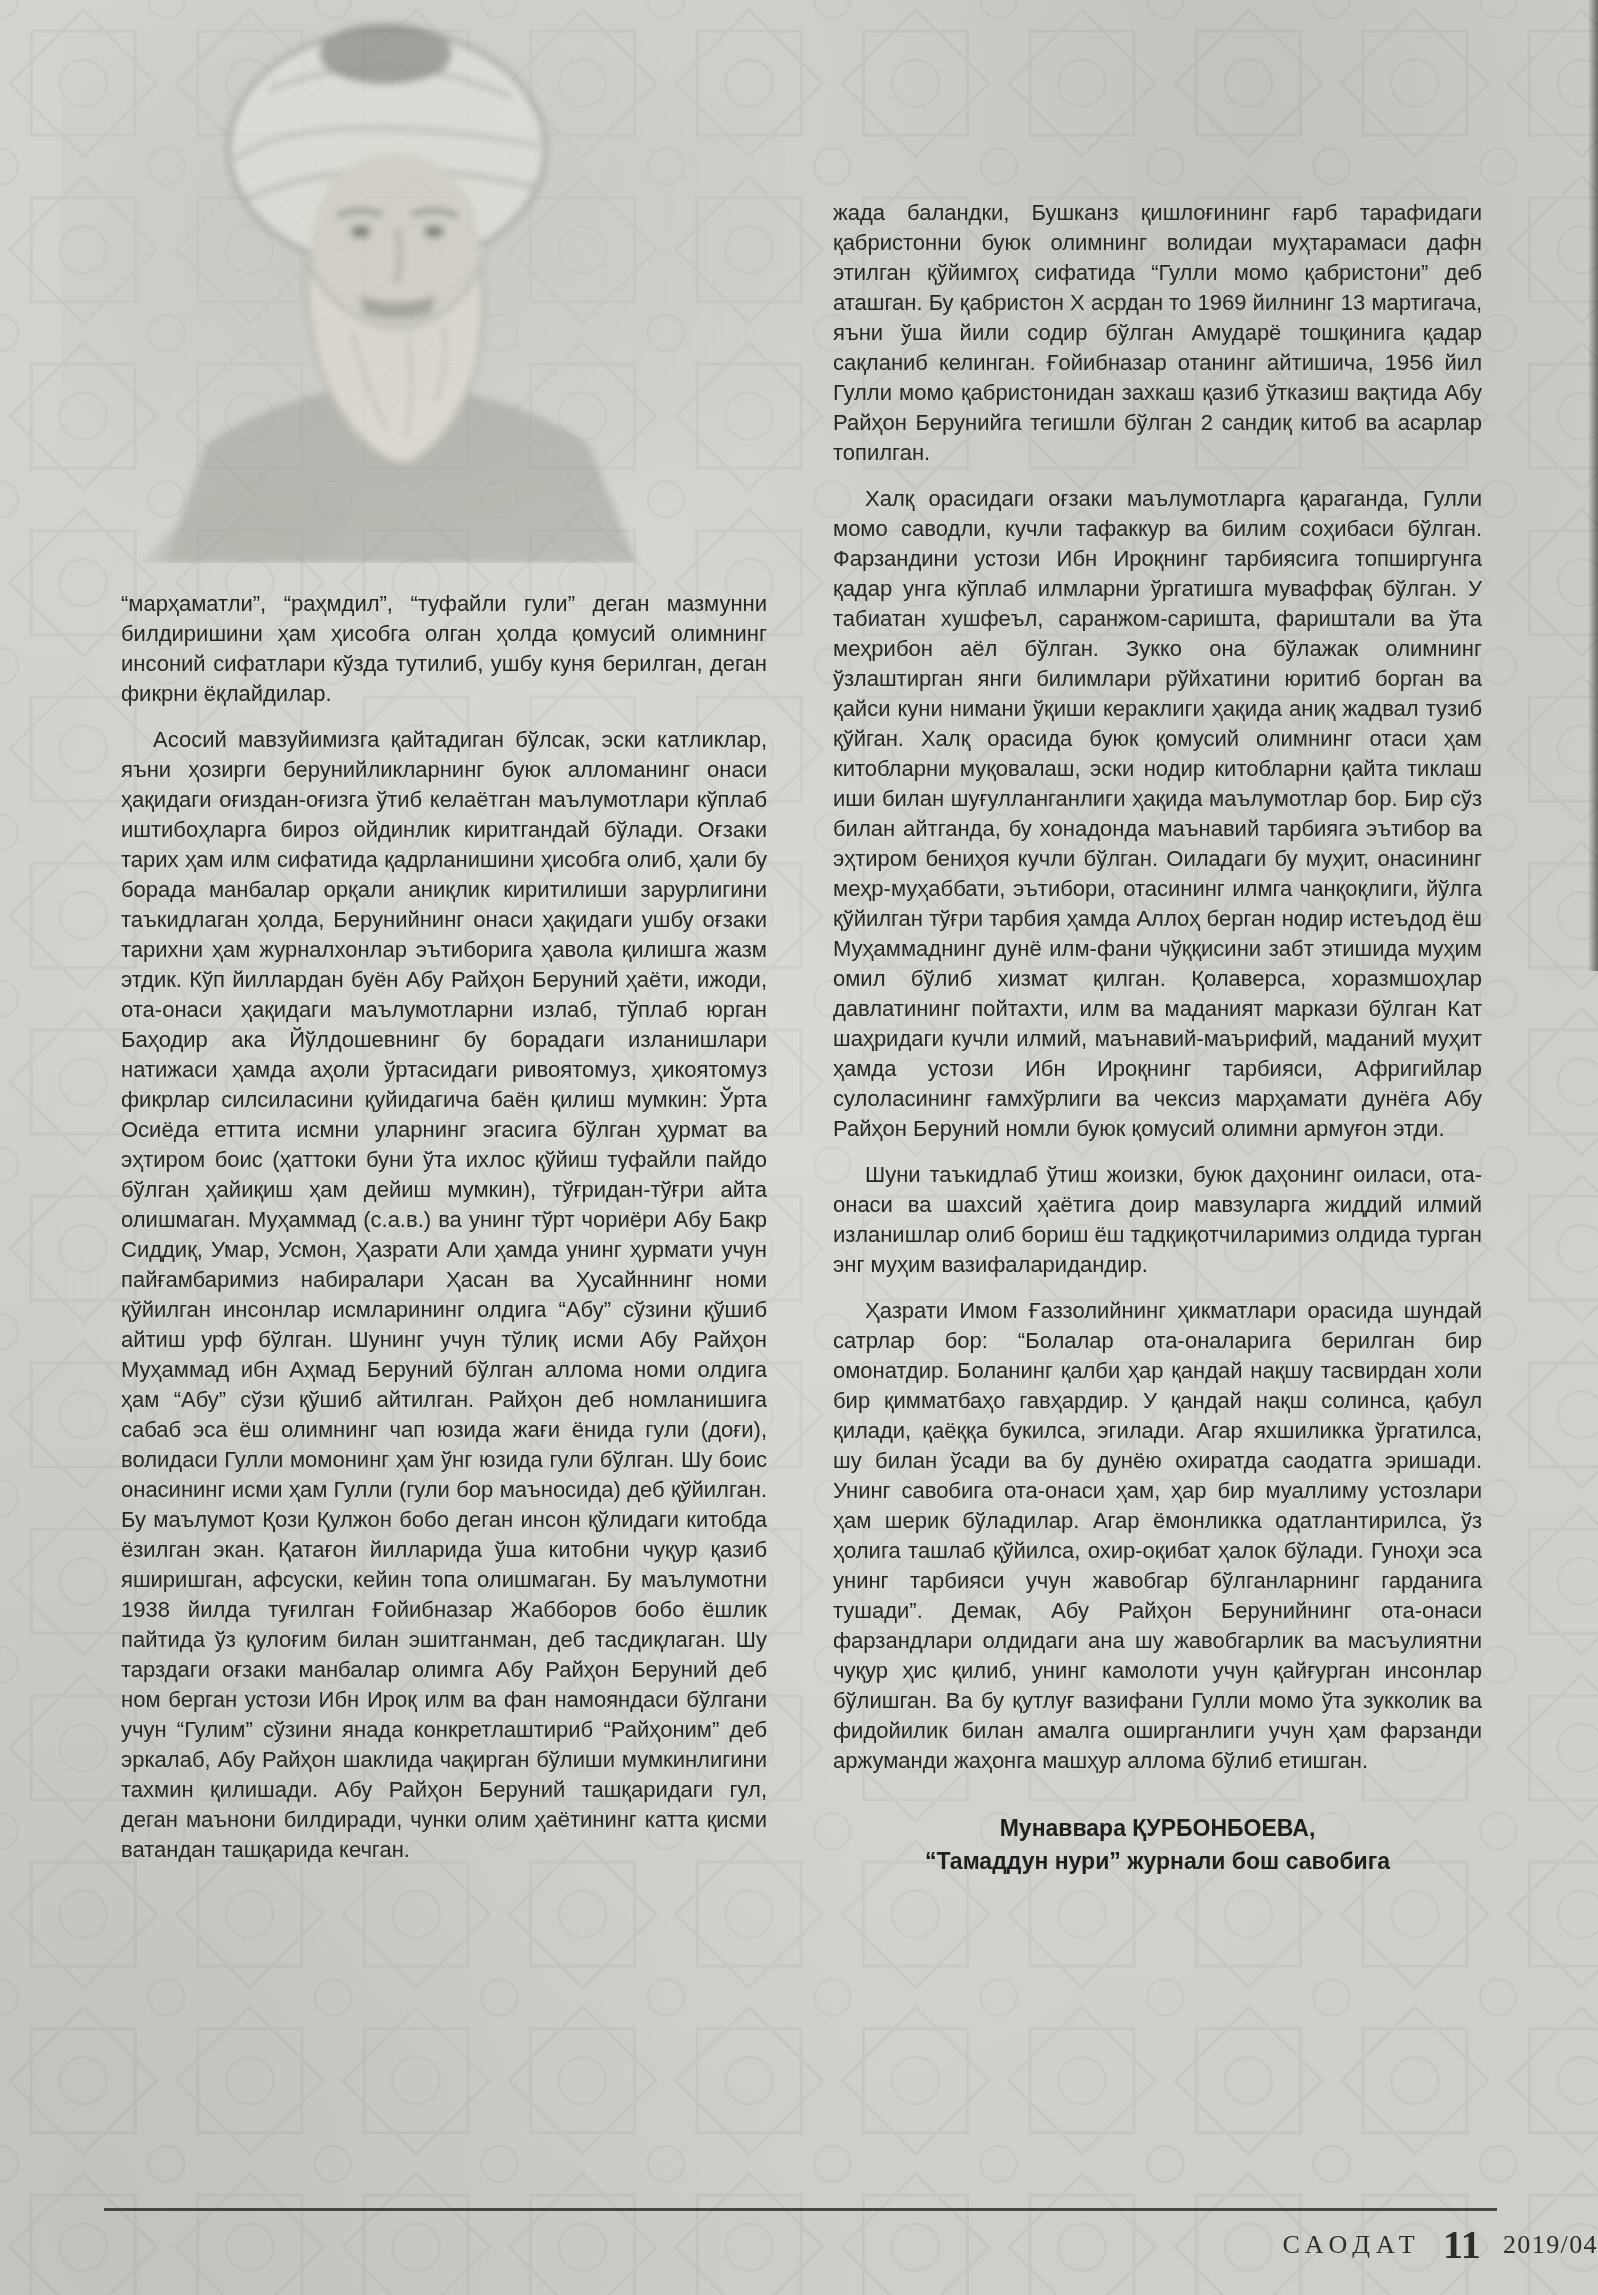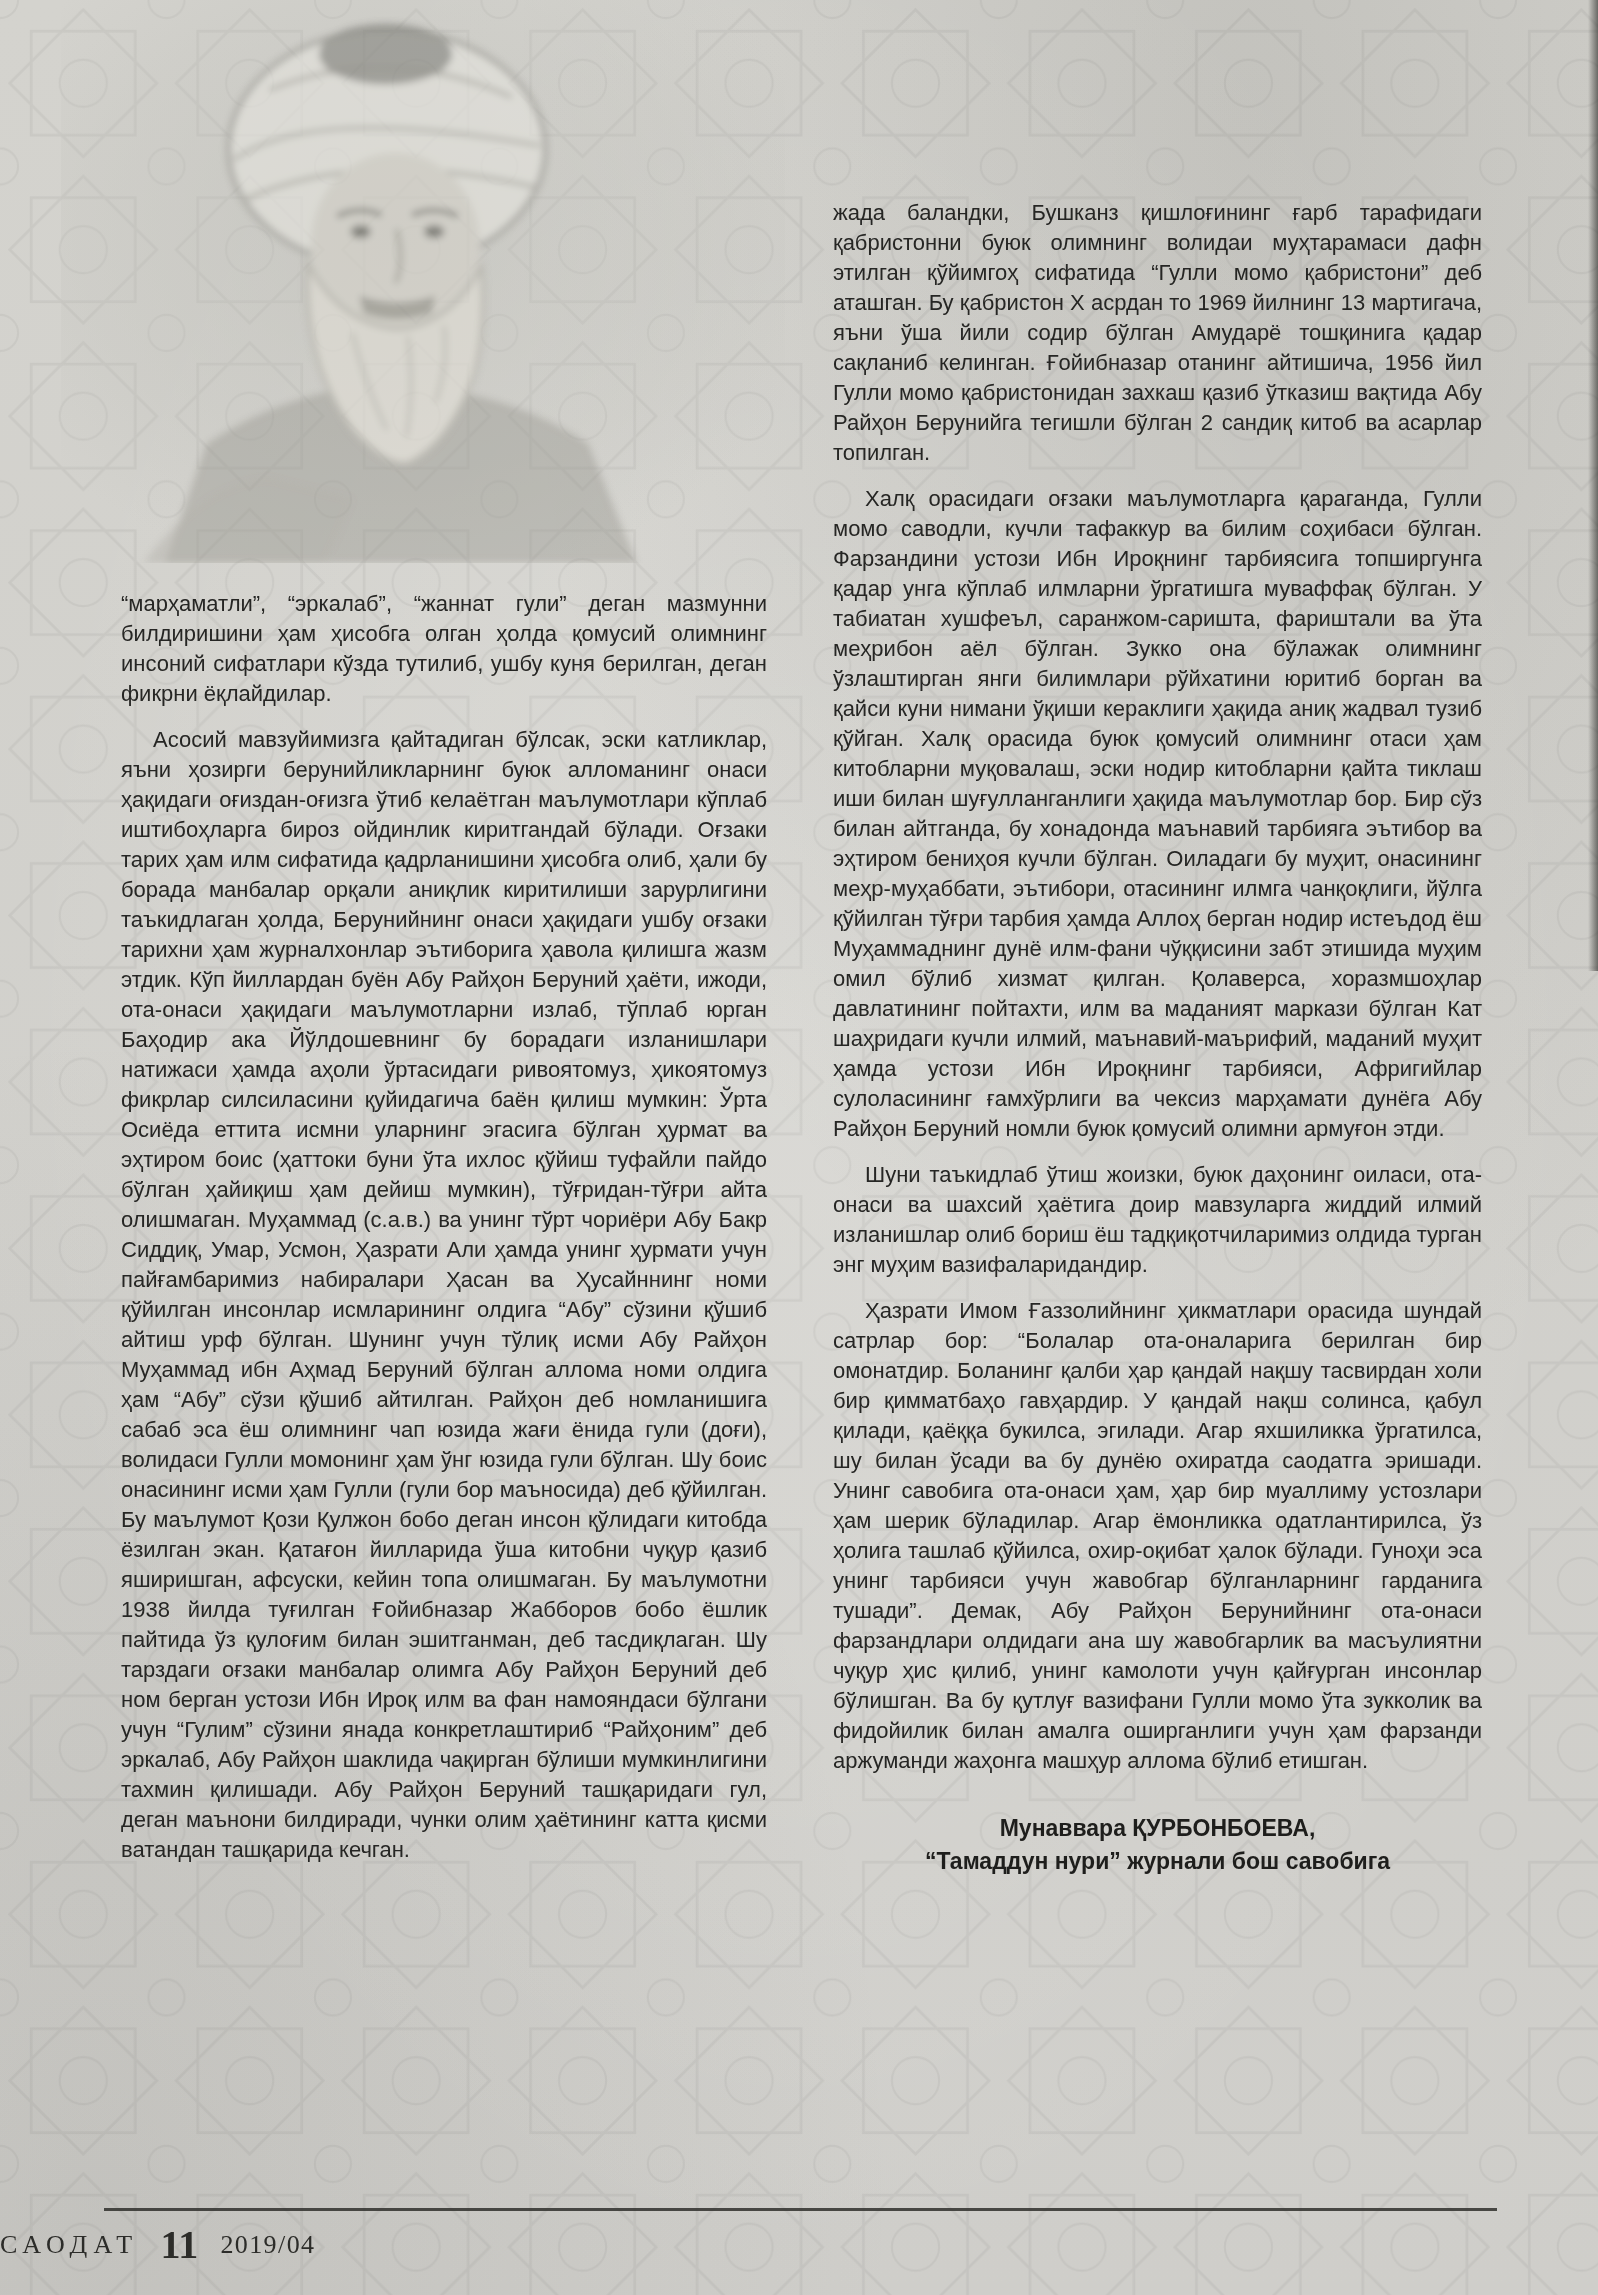--- a/index.html
+++ b/index.html
@@ -48,21 +48,21 @@
     font-size:23px;
     line-height:33px;
     color:#1e1e1c;
   }
   .footer-rule {
     position:absolute; left:104px; right:101px; top:2208px; height:2.8px;
     background:#2f2f2c; opacity:0.85;
   }
   .footer-text {
     position:absolute; left:0; top:2221px; width:1598px;
-    text-align:left;
+    text-align:right;
     font-family:"Liberation Serif", serif;
     color:#2c2c29;
     white-space:nowrap;
   }
   .footer-text .mag {
     font-size:26px; letter-spacing:6.2px; vertical-align:middle;
   }
   .footer-text .pagenum {
     font-size:40px; font-weight:bold; margin:0 19.4px; vertical-align:middle;
   }
@@ -125,21 +125,21 @@
       <path d="M430 426 Q484 446 540 426 L534 452 Q484 470 436 452 Z" fill="#8f8d84"></path>
       <path d="M356 380 Q348 520 420 620 Q468 672 500 668 Q560 640 596 540 Q614 460 606 384
                Q560 470 484 474 Q404 468 356 380 Z" fill="#e2dfd6" stroke="#aeaca3" stroke-width="6"></path>
       <path d="M420 480 Q440 560 470 620" fill="none" stroke="#b5b3aa" stroke-width="5"></path>
       <path d="M500 485 Q510 560 498 630" fill="none" stroke="#b5b3aa" stroke-width="5"></path>
       <path d="M552 470 Q560 520 540 580" fill="none" stroke="#b5b3aa" stroke-width="5"></path>
     </g>
   </svg>
 
   <div class="col col-left">
-    <p>“марҳаматли”, “эркалаб”, “жаннат гули” деган мазмунни билдиришини ҳам ҳисобга олган ҳолда қомусий олимнинг инсоний сифатлари кўзда тутилиб, ушбу куня берилган, деган фикрни ёқлайдилар.</p>
+    <p>“марҳаматли”, “раҳмдил”, “туфайли гули” деган мазмунни билдиришини ҳам ҳисобга олган ҳолда қомусий олимнинг инсоний сифатлари кўзда тутилиб, ушбу куня берилган, деган фикрни ёқлайдилар.</p>
     <p class="indent">Асосий мавзуйимизга қайтадиган бўлсак, эски катликлар, яъни ҳозирги берунийликларнинг буюк алломанинг онаси ҳақидаги оғиздан-оғизга ўтиб келаётган маълумотлари кўплаб иштибоҳларга бироз ойдинлик киритгандай бўлади. Оғзаки тарих ҳам илм сифатида қадрланишини ҳисобга олиб, ҳали бу борада манбалар орқали аниқлик киритилиши зарурлигини таъкидлаган ҳолда, Берунийнинг онаси ҳақидаги ушбу оғзаки тарихни ҳам журналхонлар эътиборига ҳавола қилишга жазм этдик. Кўп йиллардан буён Абу Райҳон Беруний ҳаёти, ижоди, ота-онаси ҳақидаги маълумотларни излаб, тўплаб юрган Баҳодир ака Йўлдошевнинг бу борадаги изланишлари натижаси ҳамда аҳоли ўртасидаги ривоятомуз, ҳикоятомуз фикрлар силсиласини қуйидагича баён қилиш мумкин: Ўрта Осиёда еттита исмни уларнинг эгасига бўлган ҳурмат ва эҳтиром боис (ҳаттоки буни ўта ихлос қўйиш туфайли пайдо бўлган ҳайиқиш ҳам дейиш мумкин), тўғридан-тўғри айта олишмаган. Муҳаммад (с.а.в.) ва унинг тўрт чориёри Абу Бакр Сиддиқ, Умар, Усмон, Ҳазрати Али ҳамда унинг ҳурмати учун пайғамбаримиз набиралари Ҳасан ва Ҳусайннинг номи қўйилган инсонлар исмларининг олдига “Абу” сўзини қўшиб айтиш урф бўлган. Шунинг учун тўлиқ исми Абу Райҳон Муҳаммад ибн Аҳмад Беруний бўлган аллома номи олдига ҳам “Абу” сўзи қўшиб айтилган. Райҳон деб номланишига сабаб эса ёш олимнинг чап юзида жағи ёнида гули (доғи), волидаси Гулли момонинг ҳам ўнг юзида гули бўлган. Шу боис онасининг исми ҳам Гулли (гули бор маъносида) деб қўйилган. Бу маълумот Қози Қулжон бобо деган инсон қўлидаги китобда ёзилган экан. Қатағон йилларида ўша китобни чуқур қазиб яширишган, афсуски, кейин топа олишмаган. Бу маълумотни 1938 йилда туғилган Ғойибназар Жабборов бобо ёшлик пайтида ўз қулоғим билан эшитганман, деб тасдиқлаган. Шу тарздаги оғзаки манбалар олимга Абу Райҳон Беруний деб ном берган устози Ибн Ироқ илм ва фан намояндаси бўлгани учун “Гулим” сўзини янада конкретлаштириб “Райҳоним” деб эркалаб, Абу Райҳон шаклида чақирган бўлиши мумкинлигини тахмин қилишади. Абу Райҳон Беруний ташқаридаги гул, деган маънони билдиради, чунки олим ҳаётининг катта қисми ватандан ташқарида кечган.</p>
   </div>
 
   <div class="col col-right">
     <p>жада баландки, Бушканз қишлоғининг ғарб тарафидаги қабристонни буюк олимнинг волидаи муҳтарамаси дафн этилган қўйимгоҳ сифатида “Гулли момо қабристони” деб аташган. Бу қабристон X асрдан то 1969 йилнинг 13 мартигача, яъни ўша йили содир бўлган Амударё тошқинига қадар сақланиб келинган. Ғойибназар отанинг айтишича, 1956 йил Гулли момо қабристонидан захкаш қазиб ўтказиш вақтида Абу Райҳон Берунийга тегишли бўлган 2 сандиқ китоб ва асарлар топилган.</p>
     <p class="indent">Халқ орасидаги оғзаки маълумотларга қараганда, Гулли момо саводли, кучли тафаккур ва билим соҳибаси бўлган. Фарзандини устози Ибн Ироқнинг тарбиясига топширгунга қадар унга кўплаб илмларни ўргатишга муваффақ бўлган. У табиатан хушфеъл, саранжом-саришта, фариштали ва ўта меҳрибон аёл бўлган. Зукко она бўлажак олимнинг ўзлаштирган янги билимлари рўйхатини юритиб борган ва қайси куни нимани ўқиши кераклиги ҳақида аниқ жадвал тузиб қўйган. Халқ орасида буюк қомусий олимнинг отаси ҳам китобларни муқовалаш, эски нодир китобларни қайта тиклаш иши билан шуғулланганлиги ҳақида маълумотлар бор. Бир сўз билан айтганда, бу хонадонда маънавий тарбияга эътибор ва эҳтиром бениҳоя кучли бўлган. Оиладаги бу муҳит, онасининг меҳр-муҳаббати, эътибори, отасининг илмга чанқоқлиги, йўлга қўйилган тўғри тарбия ҳамда Аллоҳ берган нодир истеъдод ёш Муҳаммаднинг дунё илм-фани чўққисини забт этишида муҳим омил бўлиб хизмат қилган. Қолаверса, хоразмшоҳлар давлатининг пойтахти, илм ва маданият маркази бўлган Кат шаҳридаги кучли илмий, маънавий-маърифий, маданий муҳит ҳамда устози Ибн Ироқнинг тарбияси, Афригийлар сулоласининг ғамхўрлиги ва чексиз марҳамати дунёга Абу Райҳон Беруний номли буюк қомусий олимни армуғон этди.</p>
     <p class="indent">Шуни таъкидлаб ўтиш жоизки, буюк даҳонинг оиласи, ота-онаси ва шахсий ҳаётига доир мавзуларга жиддий илмий изланишлар олиб бориш ёш тадқиқотчиларимиз олдида турган энг муҳим вазифаларидандир.</p>
     <p class="indent">Ҳазрати Имом Ғаззолийнинг ҳикматлари орасида шундай сатрлар бор: “Болалар ота-оналарига берилган бир омонатдир. Боланинг қалби ҳар қандай нақшу тасвирдан холи бир қимматбаҳо гавҳардир. У қандай нақш солинса, қабул қилади, қаёққа букилса, эгилади. Агар яхшиликка ўргатилса, шу билан ўсади ва бу дунёю охиратда саодатга эришади. Унинг савобига ота-онаси ҳам, ҳар бир муаллиму устозлари ҳам шерик бўладилар. Агар ёмонликка одатлантирилса, ўз ҳолига ташлаб қўйилса, охир-оқибат ҳалок бўлади. Гуноҳи эса унинг тарбияси учун жавобгар бўлганларнинг гарданига тушади”. Демак, Абу Райҳон Берунийнинг ота-онаси фарзандлари олдидаги ана шу жавобгарлик ва масъулиятни чуқур ҳис қилиб, унинг камолоти учун қайғурган инсонлар бўлишган. Ва бу қутлуғ вазифани Гулли момо ўта зукколик ва фидойилик билан амалга оширганлиги учун ҳам фарзанди аржуманди жаҳонга машҳур аллома бўлиб етишган.</p>
     <p class="byline">
       <span>Мунаввара ҚУРБОНБОЕВА,</span><br>

